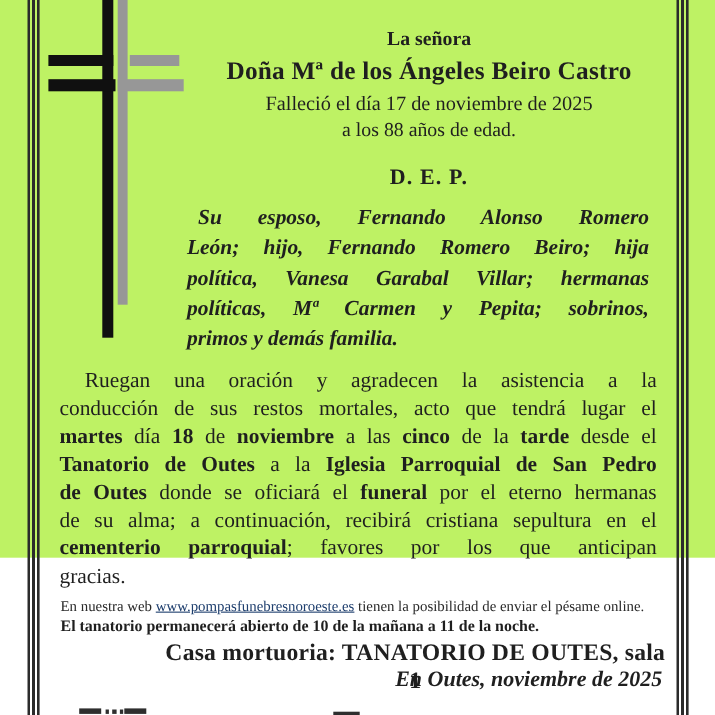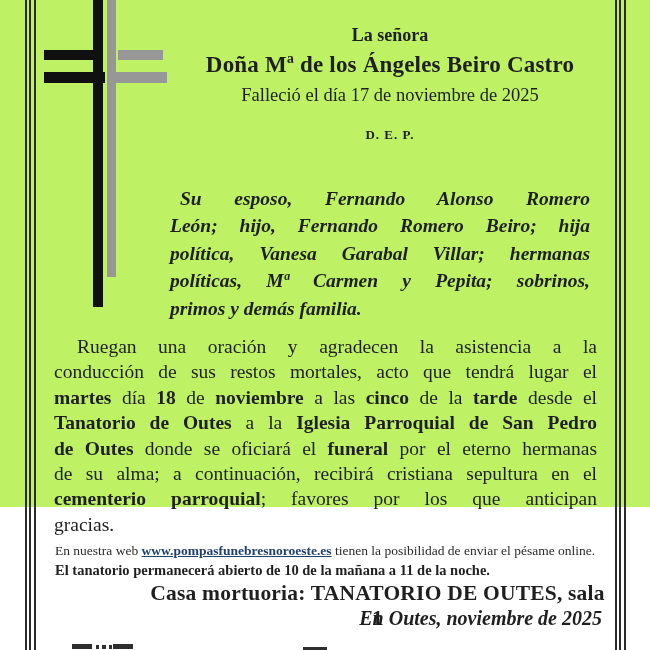--- a/index.html
+++ b/index.html
@@ -30,39 +30,39 @@
   .ch1-g{left:117.5px;top:49.5px;width:45px;height:10.5px;}
   .ch2-b{left:44px;top:72px;width:61px;height:11px;}
   .ch2-g{left:106.5px;top:72px;width:60px;height:11px;}
 
   
   .header{position:absolute;left:170px;top:25px;width:440px;text-align:center;}
   .salutation{font-size:18px;font-weight:bold;line-height:20px;}
   .name{font-size:23px;font-weight:bold;line-height:27px;margin-top:6px;letter-spacing:.2px;}
   .death1{font-size:18.5px;line-height:22px;margin-top:6px;}
   .death2{font-size:18px;line-height:21px;margin-top:2px;}
-  .dep{font-size:13px;font-weight:bold;margin-top:21px;letter-spacing:1px;text-align:center;}
+  .dep{font-size:20px;font-weight:bold;margin-top:21px;letter-spacing:1px;text-align:center;}
 
   
   .family{position:absolute;left:170px;top:185px;width:420px;
     font-size:19.5px;font-weight:bold;font-style:italic;line-height:27.4px;}
   .family .jline:first-child{padding-left:10px;}
 
   
   .main{position:absolute;left:54px;top:334px;width:543px;
     font-size:19.5px;line-height:25.4px;}
   .main .jline:first-child{padding-left:23px;}
 
   .jline{text-align:justify;text-align-last:justify;white-space:normal;}
   .jline.jlast{text-align-last:left;}
   .b{font-weight:bold;}
 
   
   .webline{position:absolute;left:55px;top:543px;width:545px;font-size:13.5px;line-height:16px;color:#2a2a2a;}
-  .weblink{color:#1f3f6e;font-weight:bold;text-decoration:underline;cursor:pointer;}
+  .weblink{color:#1f3f6e;font-weight:normal;text-decoration:underline;cursor:pointer;}
   .hoursline{position:absolute;left:55px;top:561px;width:545px;font-size:14.5px;font-weight:bold;line-height:18px;}
   .casa{position:absolute;left:150px;top:581px;width:455px;text-align:center;
     font-size:21.5px;font-weight:bold;line-height:25px;letter-spacing:.2px;}
   .placedate{position:absolute;left:330px;top:608px;width:272px;text-align:right;
     font-size:20px;font-weight:bold;font-style:italic;line-height:21px;}
 
   
   .logo-frag span{position:absolute;display:block;background:#2e2e2e;}
   .lf1{left:72px;top:644px;width:20px;height:5px;}
   .lf2{left:96px;top:645px;width:3px;height:4px;}
@@ -85,20 +85,21 @@
     <span class="c-blk ch1-b"></span>
     <span class="c-gry ch1-g"></span>
     <span class="c-blk ch2-b"></span>
     <span class="c-gry ch2-g"></span>
   </div>
 
   <div class="header">
     <div class="salutation">La señora</div>
     <div class="name">Doña Mª de los Ángeles Beiro Castro</div>
     <div class="death1">Falleció el día 17 de noviembre de 2025</div>
+    <div class="death2">a los 88 años de edad.</div>
     <div class="dep">D. E. P.</div>
   </div>
 
   <div class="family">
     <div class="jline">Su esposo, Fernando Alonso Romero</div>
     <div class="jline">León; hijo, Fernando Romero Beiro; hija</div>
     <div class="jline">política, Vanesa Garabal Villar; hermanas</div>
     <div class="jline">políticas, Mª Carmen y Pepita; sobrinos,</div>
     <div class="jline jlast">primos y demás familia.</div>
   </div>

